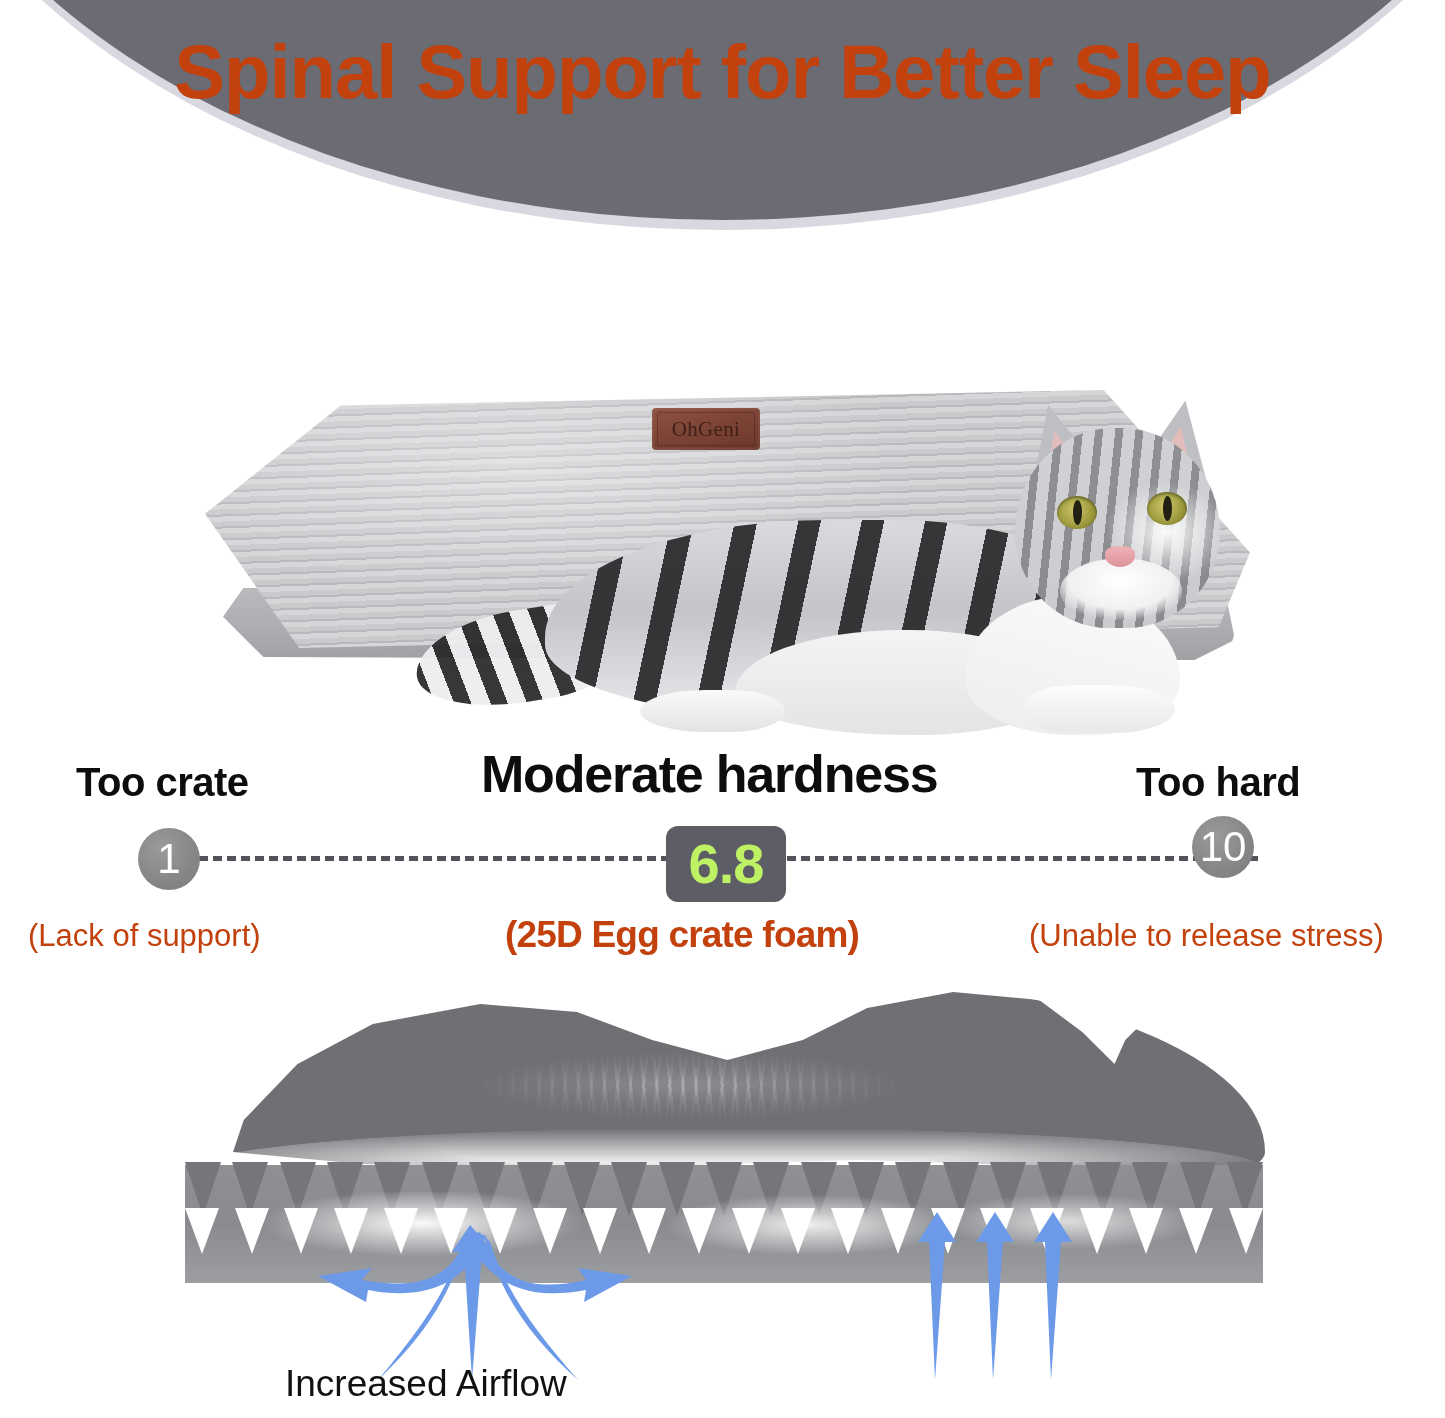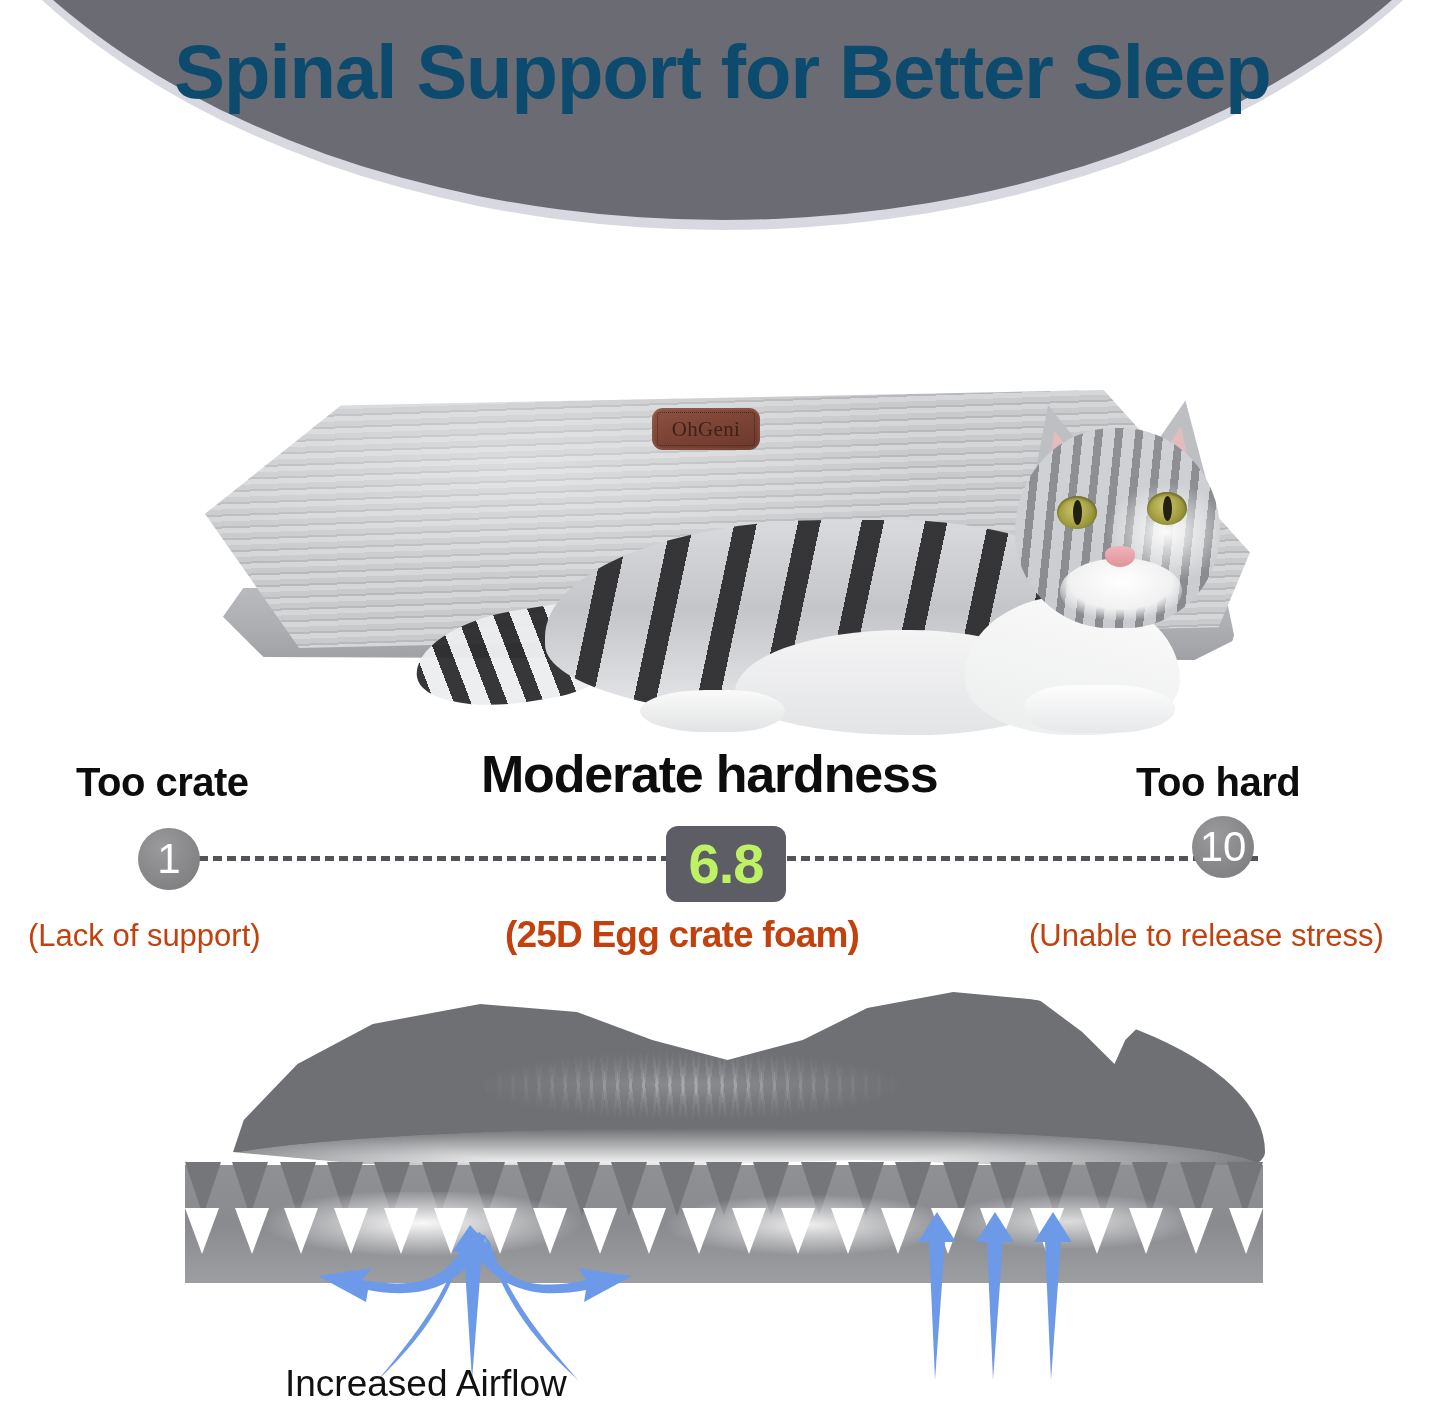--- a/index.html
+++ b/index.html
@@ -35,21 +35,21 @@
     width: 1685px;
     height: 560px;
     background: #6b6b73;
     border-radius: 0 0 50% 50% / 0 0 100% 100%;
   }
   .banner-title {
     position: absolute;
     top: 34px; left: 0;
     width: 1445px;
     text-align: center;
-    color: #0c4a6e;
+    color: #c2410c;
     font-size: 76px;
     font-weight: bold;
     letter-spacing: -1px;
     line-height: 1;
     white-space: nowrap;
     z-index: 3;
   }
 
   
   .hero {
@@ -104,21 +104,21 @@
     left: 40px; top: 252px;
     width: 975px; height: 34px;
     background: radial-gradient(ellipse 50% 100% at 50% 0%, rgba(140,142,146,0.45), rgba(255,255,255,0) 72%);
     filter: blur(6px);
   }
   .brand-tag {
     position: absolute;
     left: 447px; top: 18px;
     width: 108px; height: 42px;
     background: linear-gradient(165deg, #8d5242 0%, #7a4234 55%, #6b392c 100%);
-    border-radius: 11px;
+    border-radius: 4px;
     box-shadow: inset 0 0 0 2px rgba(255,255,255,0.06);
     display: flex;
     align-items: center;
     justify-content: center;
     overflow: hidden;
   }
   .brand-tag::after {
     content: "";
     position: absolute;
     left: 5px; top: 4px; right: 5px; bottom: 4px;

